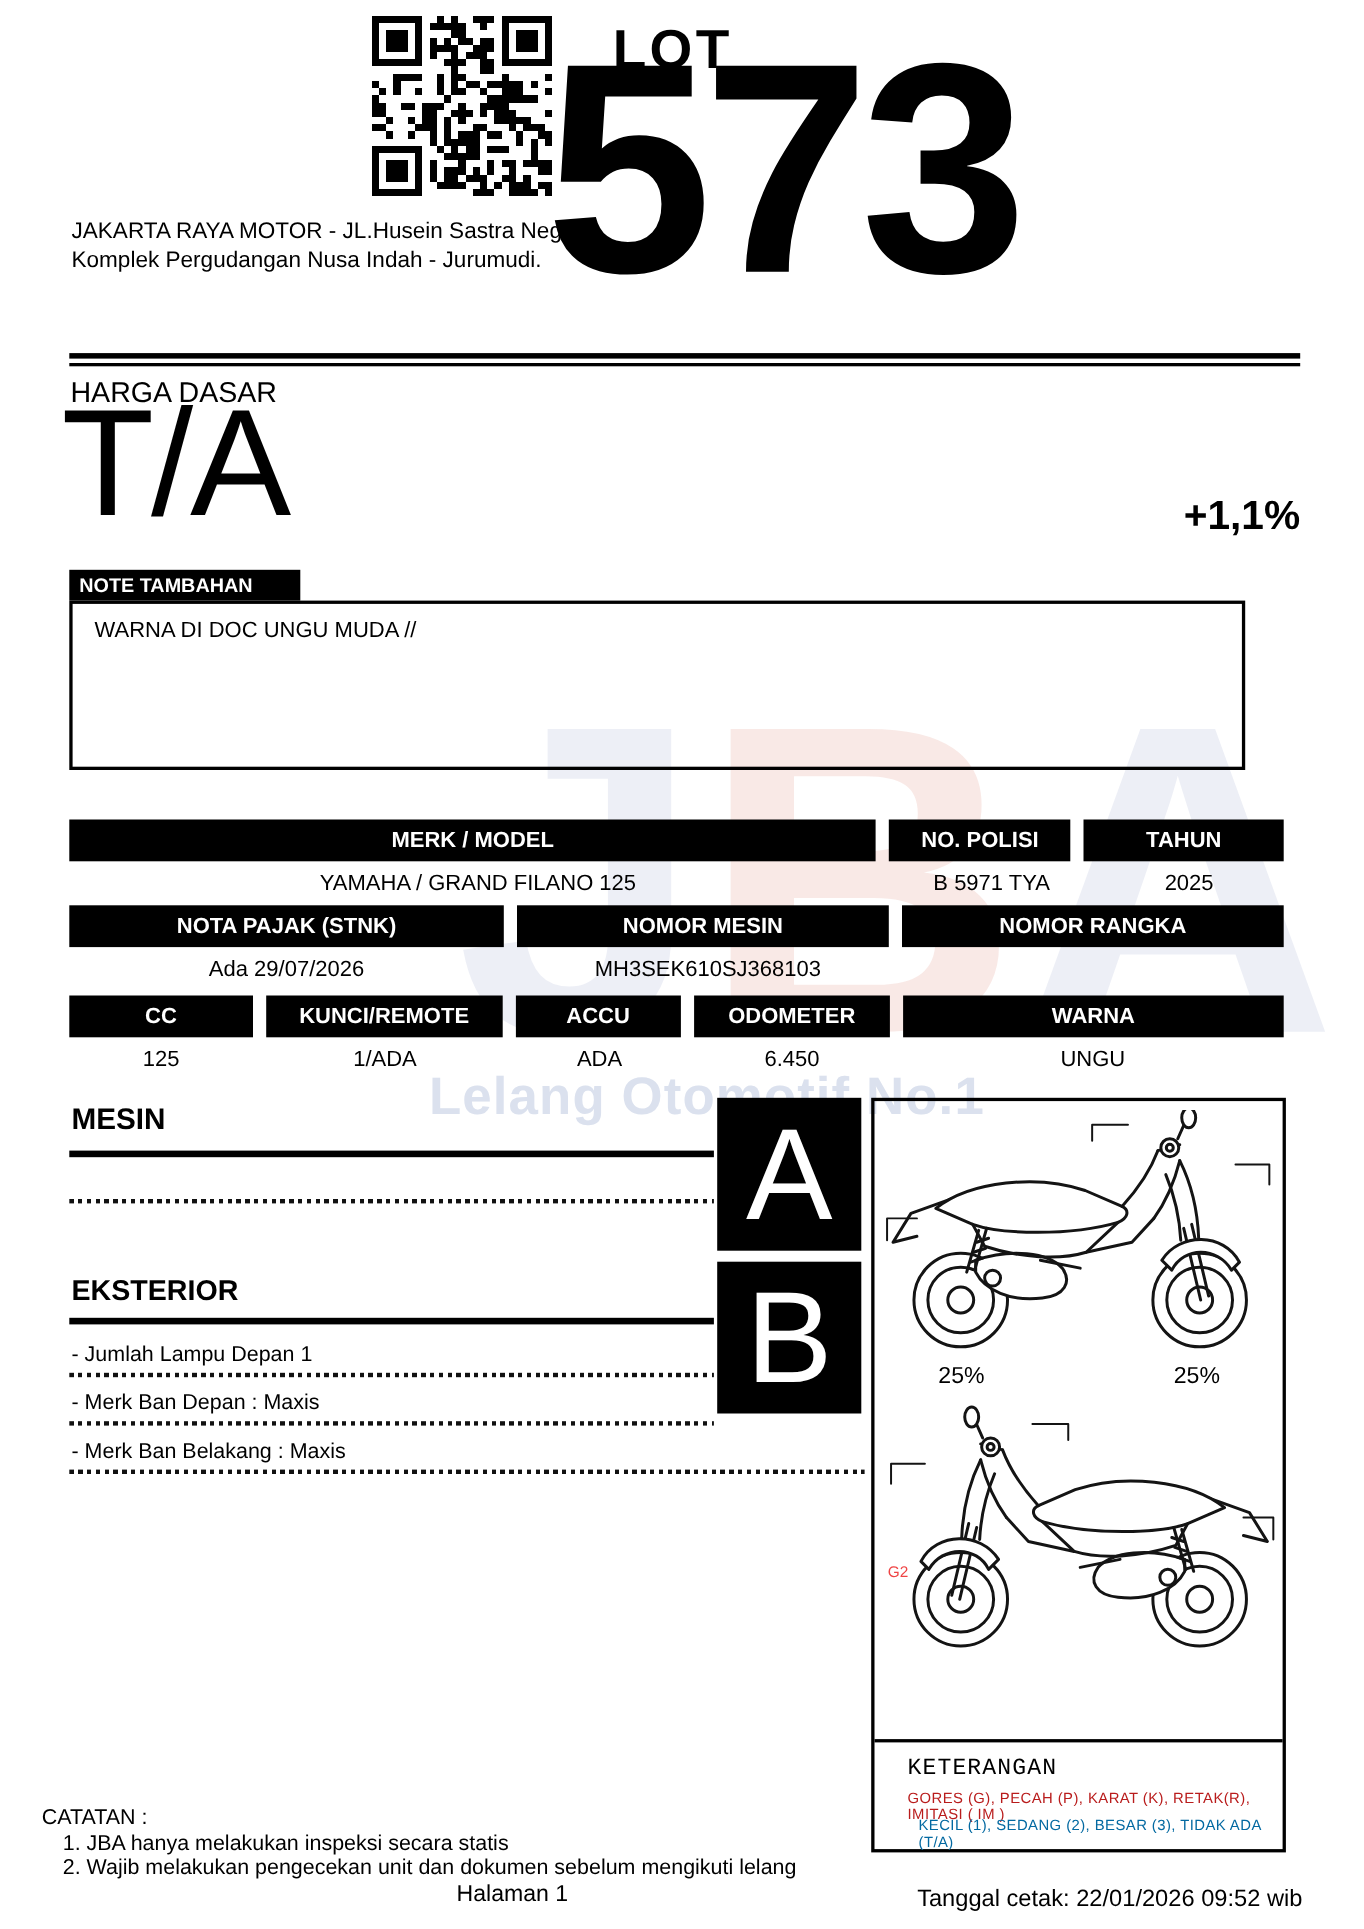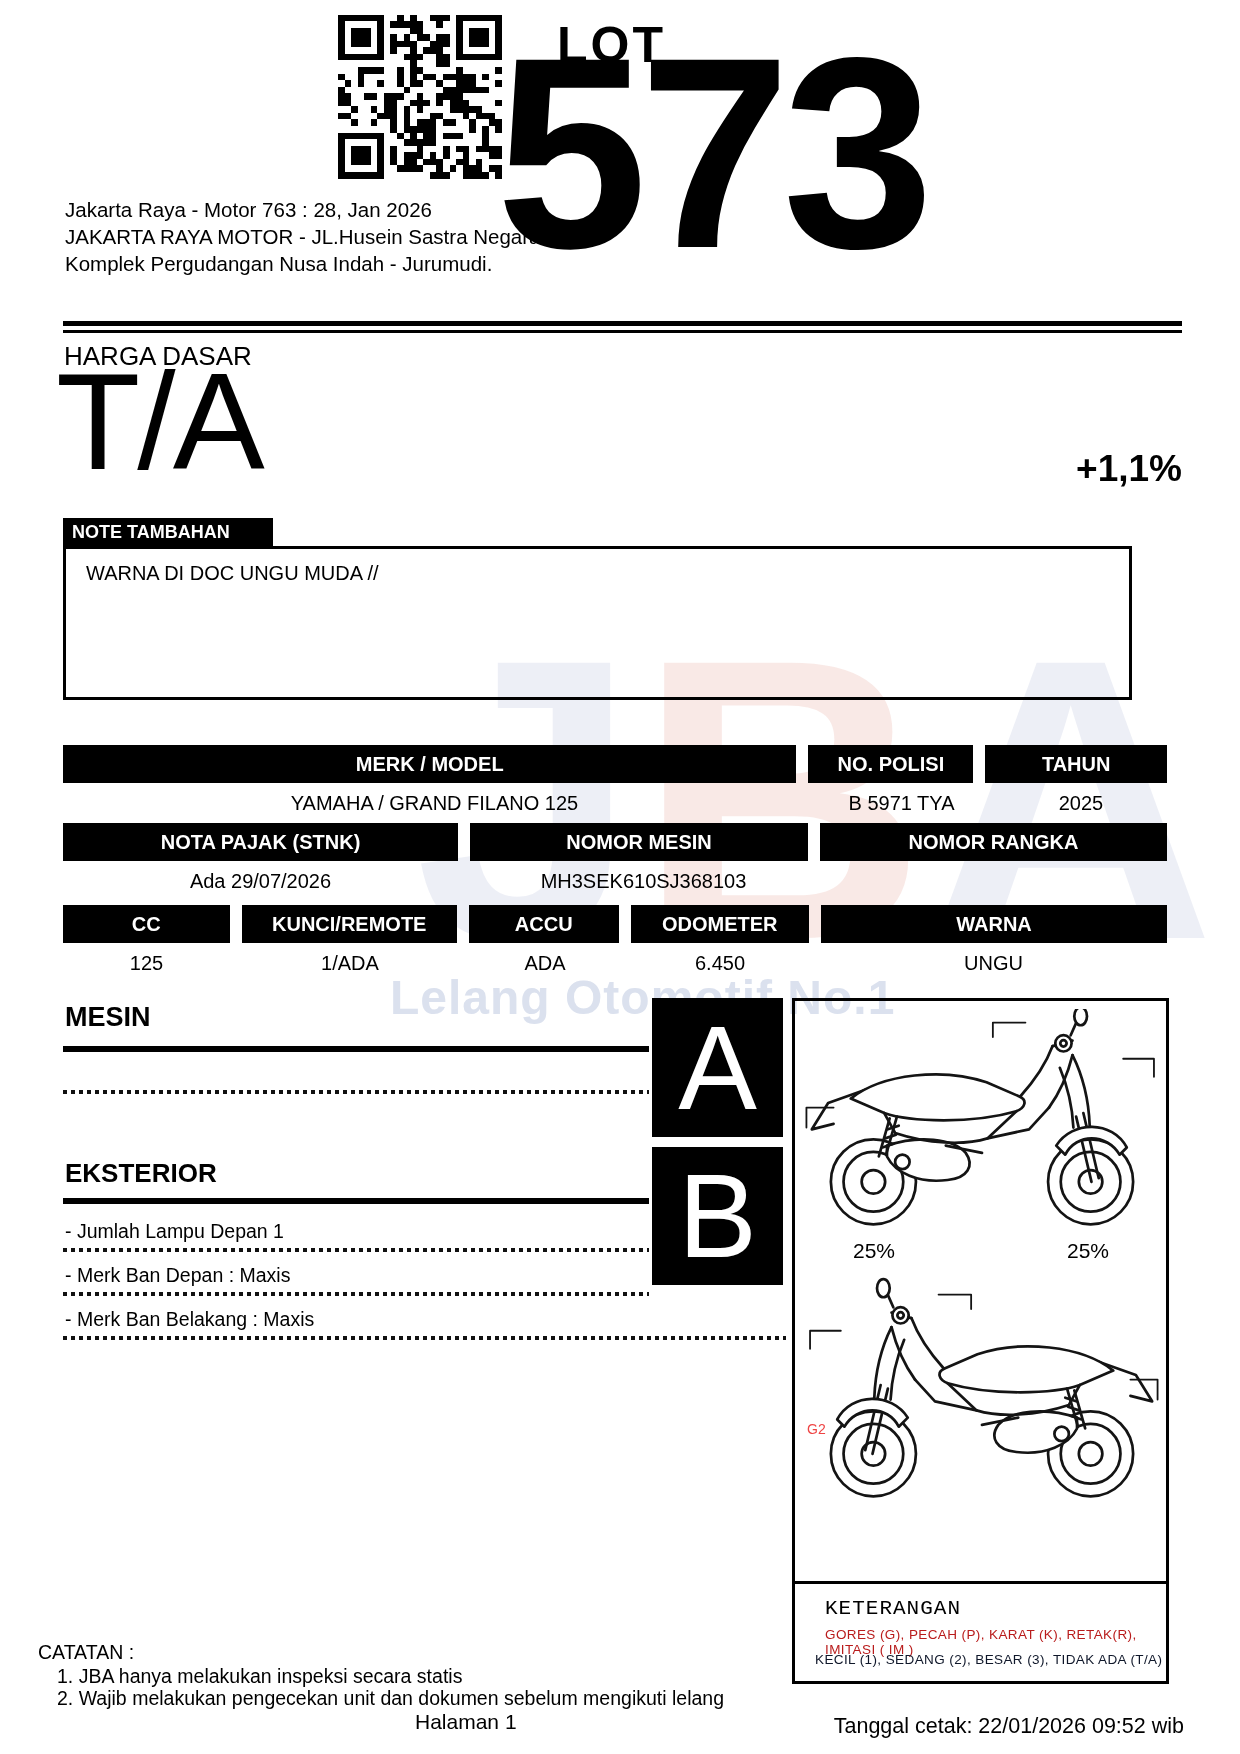--- a/index.html
+++ b/index.html
@@ -57,21 +57,21 @@
 
   
   .diagram-box{position:absolute;left:792px;top:998px;width:377px;height:686px;
                border:3px solid #000;box-sizing:border-box;}
   .scooter{position:absolute;left:6px;width:362px;}
   .wear{position:absolute;font-size:21px;}
   .g2{position:absolute;left:12px;top:420px;font-size:14px;color:#ef4444;}
   .diag-divider{position:absolute;left:0;top:580px;width:100%;height:3px;background:#000;}
   .ket-title{position:absolute;left:30px;top:596px;font-size:21px;letter-spacing:1px;font-family:Liberation Mono, monospace;}
   .ket-line1{position:absolute;left:30px;top:626px;font-size:13.5px;color:#b91c1c;letter-spacing:0.4px;}
-  .ket-line2{position:absolute;left:20px;top:651px;font-size:13.5px;color:#0f172a;letter-spacing:0.4px;}
+  .ket-line2{position:absolute;left:40px;top:651px;font-size:13.5px;color:#0369a1;letter-spacing:0.4px;}
 
   
   .catatan-title{position:absolute;left:38px;top:1641px;font-size:19.5px;}
   .catatan-items{position:absolute;left:57px;top:1665px;font-size:19.5px;line-height:22px;}
   .halaman{position:absolute;left:415px;top:1710px;font-size:21px;}
   .tanggal{position:absolute;right:56px;top:1714px;font-size:21.5px;}
 </style>
 </head>
 <body>
 
@@ -336,21 +336,20 @@
           <rect x="19" y="24" width="1" height="1"></rect>
           <rect x="20" y="24" width="1" height="1"></rect>
           <rect x="21" y="24" width="1" height="1"></rect>
           <rect x="22" y="24" width="1" height="1"></rect>
           <rect x="24" y="24" width="1" height="1"></rect>
         </svg></div>
     <div class="lot-label">LOT</div>
     <div class="lot-number">573</div>
 
     <div class="address">
-      <div>Jakarta Raya - Motor 763 : 28, Jan 2026</div>
       <div>JAKARTA RAYA MOTOR - JL.Husein Sastra Negara</div>
       <div>Komplek Pergudangan Nusa Indah - Jurumudi.</div>
     </div>
 
     <div class="double-rule"></div>
 
     <div class="harga-label">HARGA DASAR</div>
     <div class="harga-value">T/A</div>
     <div class="harga-change">+1,1%</div>
 

